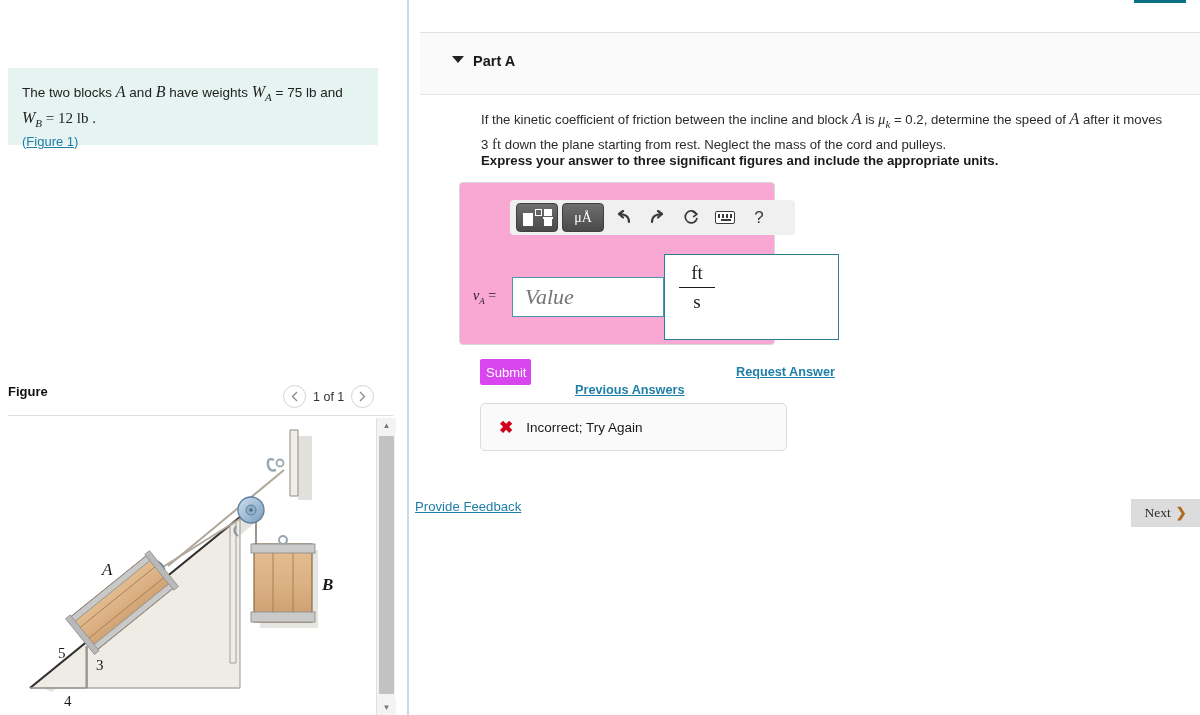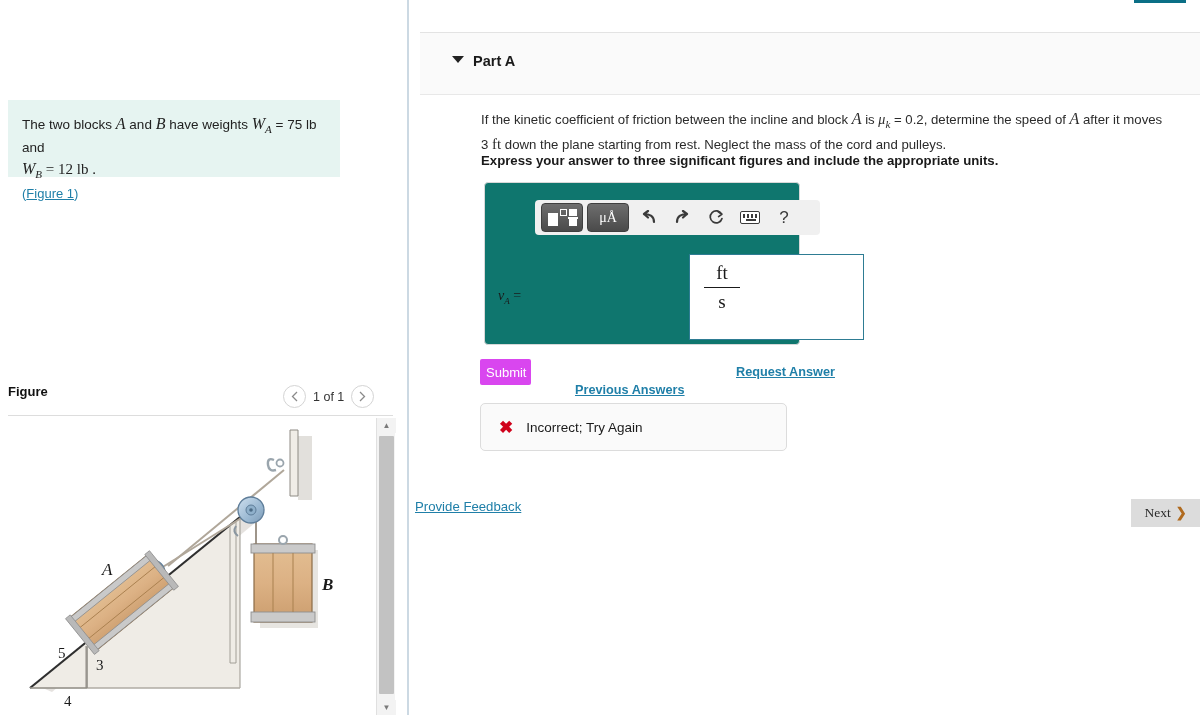--- a/index.html
+++ b/index.html
@@ -23,24 +23,23 @@
   }
 
   
   .left-col { position: absolute; left: 0; top: 0; width: 408px; height: 715px; }
   .vdivider {
     position: absolute; left: 407px; top: 0; width: 2px; height: 715px;
     background: #ccd9e3;
   }
 
   .problem-panel {
-    position: absolute; left: 8px; top: 68px; width: 332px; height: 77px;
+    position: absolute; left: 8px; top: 68px; width: 370px; height: 77px;
     background: #e6f4f1;
     padding: 12px 14px 10px 14px;
-    margin-top: 32px;
   }
   .problem-text {
     font-size: 13.5px; color: #222; line-height: 1.45;
   }
   .mi { font-family: "Liberation Serif", serif; font-style: italic; font-size: 16px; }
   .mi-sub { font-size: 11px; font-style: italic; vertical-align: sub;
             font-family: "Liberation Serif", serif; }
   .mroman { font-family: "Liberation Serif", serif; font-style: normal; font-size: 15px; }
   .fig-link {
     display: inline-block; margin-top: 3px;
@@ -105,22 +104,22 @@
     position: absolute; left: 481px; top: 107px; width: 690px;
     font-size: 13.2px; color: #2b2b2b; line-height: 1.55;
   }
   .qbold {
     position: absolute; left: 481px; top: 153px; width: 690px;
     font-size: 13.2px; font-weight: bold; color: #1a1a1a;
   }
 
   
   .answer-box {
-    position: absolute; left: 484px; top: 182px; width: 316px; height: 163px;
-    border: 1px solid #d8d8d8; border-radius: 4px; background: #0f766e;
+    position: absolute; left: 459px; top: 182px; width: 316px; height: 163px;
+    border: 1px solid #d8d8d8; border-radius: 4px; background: #f9a8d4;
   }
   .ans-toolbar {
     position: absolute; left: 50px; top: 17px; width: 285px; height: 35px;
     background: #f0f0f0; border-radius: 4px;
     display: flex; align-items: center; padding-left: 6px; gap: 4px;
   }
   .tb-btn {
     width: 42px; height: 29px; border-radius: 4px;
     background: linear-gradient(#6e6e6e,#4a4a4a);
     border: 1px solid #3f3f3f;
@@ -406,20 +405,21 @@
       <div class="tb-gl qm">
         <span>?</span>
       </div>
     </div>
 
     <div class="va-label">
       <i>v</i><sub>A</sub>
       <span>=</span>
     </div>
 
+    <input class="value-input" type="text" placeholder="Value" style="">
 
     <div class="unit-box">
       <div class="unit-frac">
         <div class="unit-num">ft</div>
         <div class="unit-bar"></div>
         <div class="unit-den">s</div>
       </div>
     </div>
   </div>
 

